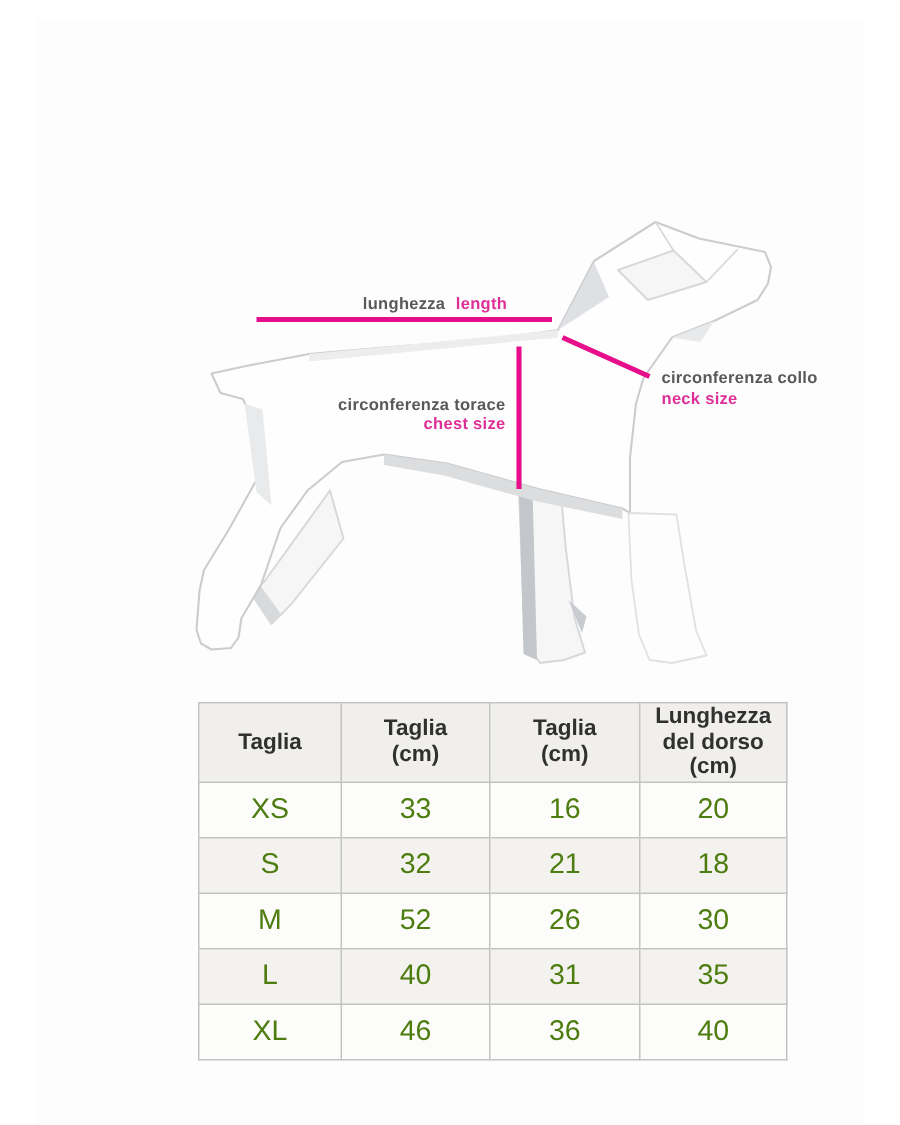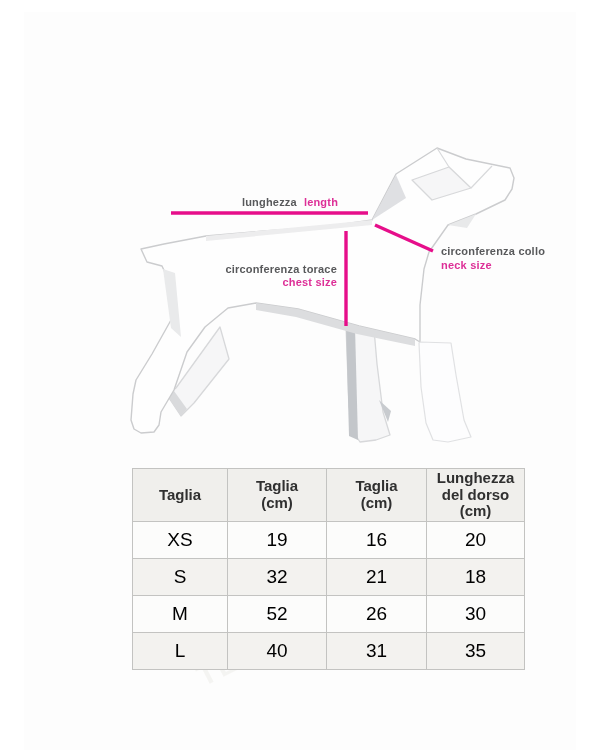--- a/index.html
+++ b/index.html
@@ -23,21 +23,21 @@
   .table-wrap{position:absolute;left:108px;top:456px;}
   table.size{border-collapse:collapse;table-layout:fixed;}
   table.size th,table.size td{
     border:1px solid #c3c3c1;text-align:center;vertical-align:middle;padding:0;
   }
   table.size th{
     height:52px;background:#f0efec;color:#303030;
     font-size:15px;font-weight:bold;line-height:1.12;white-space:pre-line;
   }
   table.size td{
-    height:36px;background:#fcfcfb;color:#000000;font-size:19px;font-weight:normal;
+    height:36px;background:#fcfcfb;color:#4d7c0f;font-size:19px;font-weight:normal;
   }
   table.size tr.alt td{background:#f3f2ef;}
   
   .wm{
     position:absolute;font-size:30px;font-weight:bold;color:#8f896d;opacity:.07;
     transform:rotate(-27deg);pointer-events:none;user-select:none;letter-spacing:2px;
   }
 </style>
 </head>
 <body>
@@ -102,21 +102,21 @@
           <th>Taglia
 (cm)</th>
           <th>Lunghezza
 del dorso
 (cm)</th>
         </tr>
       </thead>
       <tbody>
           <tr>
             <td>XS</td>
-            <td>19</td>
+            <td>33</td>
             <td>16</td>
             <td>20</td>
           </tr>
           <tr class="alt">
             <td>S</td>
             <td>32</td>
             <td>21</td>
             <td>18</td>
           </tr>
           <tr>
@@ -124,17 +124,23 @@
             <td>52</td>
             <td>26</td>
             <td>30</td>
           </tr>
           <tr class="alt">
             <td>L</td>
             <td>40</td>
             <td>31</td>
             <td>35</td>
           </tr>
+          <tr>
+            <td>XL</td>
+            <td>46</td>
+            <td>36</td>
+            <td>40</td>
+          </tr>
         </tbody>
     </table>
   </div>
 
 </div>
 
 </body></html>

